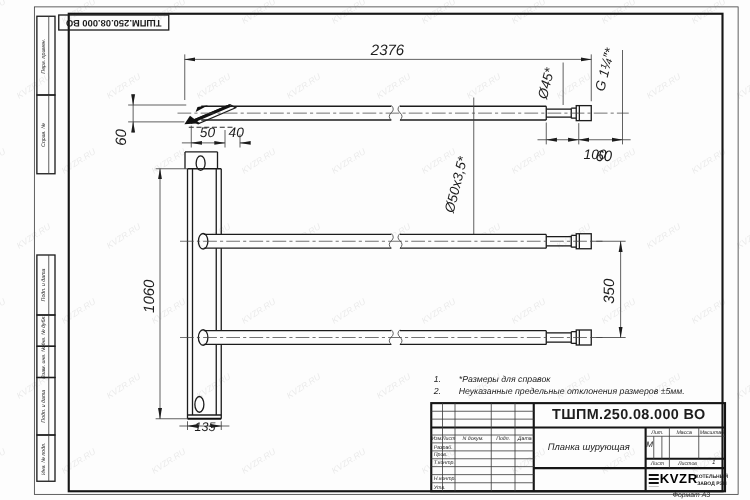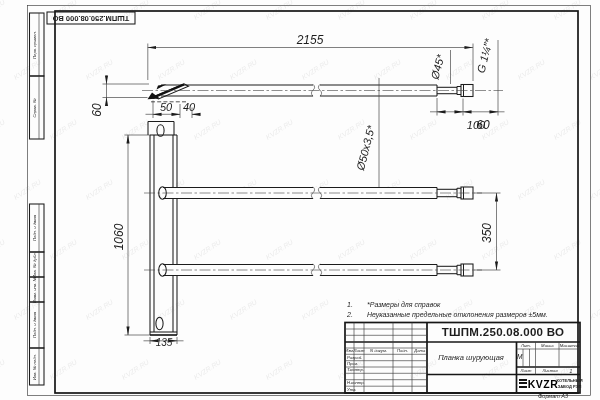--- a/index.html
+++ b/index.html
@@ -263,21 +263,21 @@
       <line class="s-thin" x1="523" y1="349" x2="523" y2="367"></line>
       <line class="s-thin" x1="529.5" y1="349" x2="529.5" y2="367"></line>
       <line class="s-thin" x1="535.5" y1="342" x2="535.5" y2="374.5"></line>
       <line class="s-thin" x1="559" y1="342" x2="559" y2="367"></line>
     </g>
   </svg>
 
   <div class="labels">
     <span class="lbl up" style="left:91px;top:18px;font-size:7.5px;font-weight:600;transform:translate(-50%,-50%) rotate(180deg);">ТШПМ.250.08.000 ВО</span>
 
-    <span class="lbl" style="left:310px;top:40px;font-size:12px;">2155</span>
+    <span class="lbl" style="left:310px;top:40px;font-size:12px;">2376</span>
     <span class="lbl rot90" style="left:97px;top:110px;font-size:12px;">60</span>
     <span class="lbl" style="left:166px;top:106.5px;font-size:11px;">50</span>
     <span class="lbl" style="left:189px;top:106.5px;font-size:11px;">40</span>
     <span class="lbl rot90" style="left:119px;top:237px;font-size:12px;">1060</span>
     <span class="lbl" style="left:164px;top:343px;font-size:10px;">135</span>
     <span class="lbl rot90" style="left:487px;top:233px;font-size:12px;">350</span>
     <span class="lbl" style="left:476px;top:124.5px;font-size:11px;">100</span>
     <span class="lbl" style="left:483px;top:124.5px;font-size:12px;">60</span>
     <span class="lbl rot76" style="left:366px;top:148px;font-size:11px;">Ø50х3,5*</span>
     <span class="lbl rot76" style="left:437.5px;top:67px;font-size:11px;">Ø45*</span>

